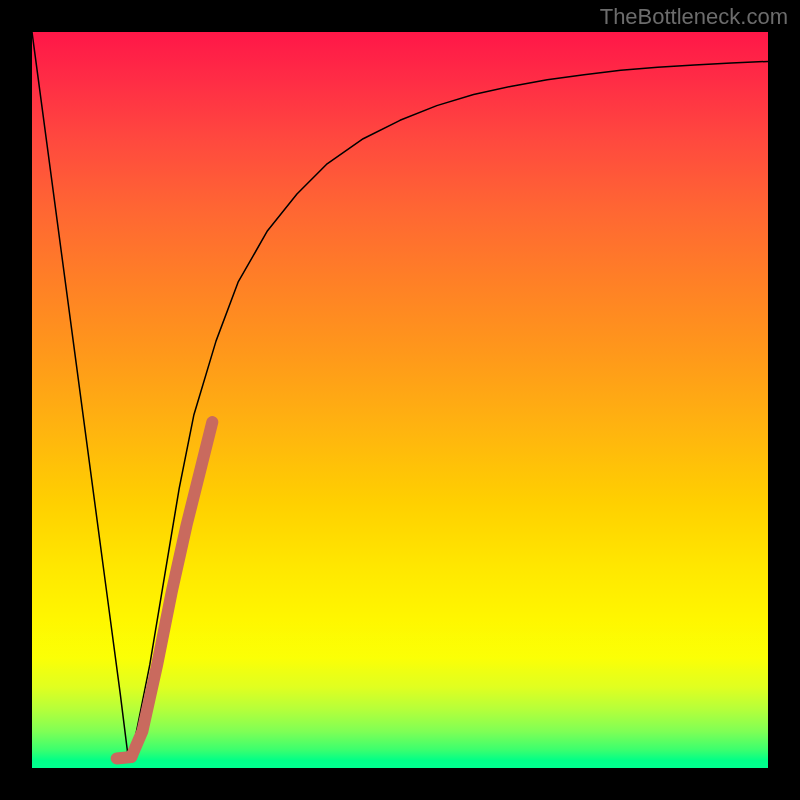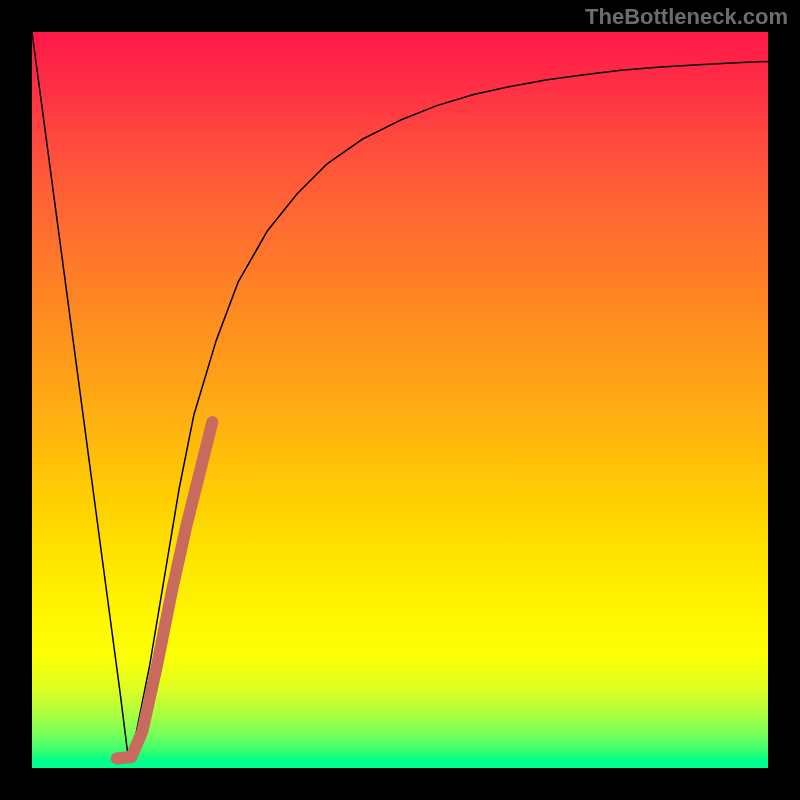--- a/index.html
+++ b/index.html
@@ -63,21 +63,21 @@
   svg.curves {
     position: absolute;
     inset: 0;
   }
   .watermark {
     position: absolute;
     top: 4px;
     right: 12px;
     color: #6c6c6c;
     font-size: 22px;
-    font-weight: 700;
+    font-weight: 400;
     letter-spacing: 0px;
   }
 </style>
 </head>
 <body>
 
 <div class="frame">
 
   <div class="plot-area">
     <div class="gradient-bg"></div>

